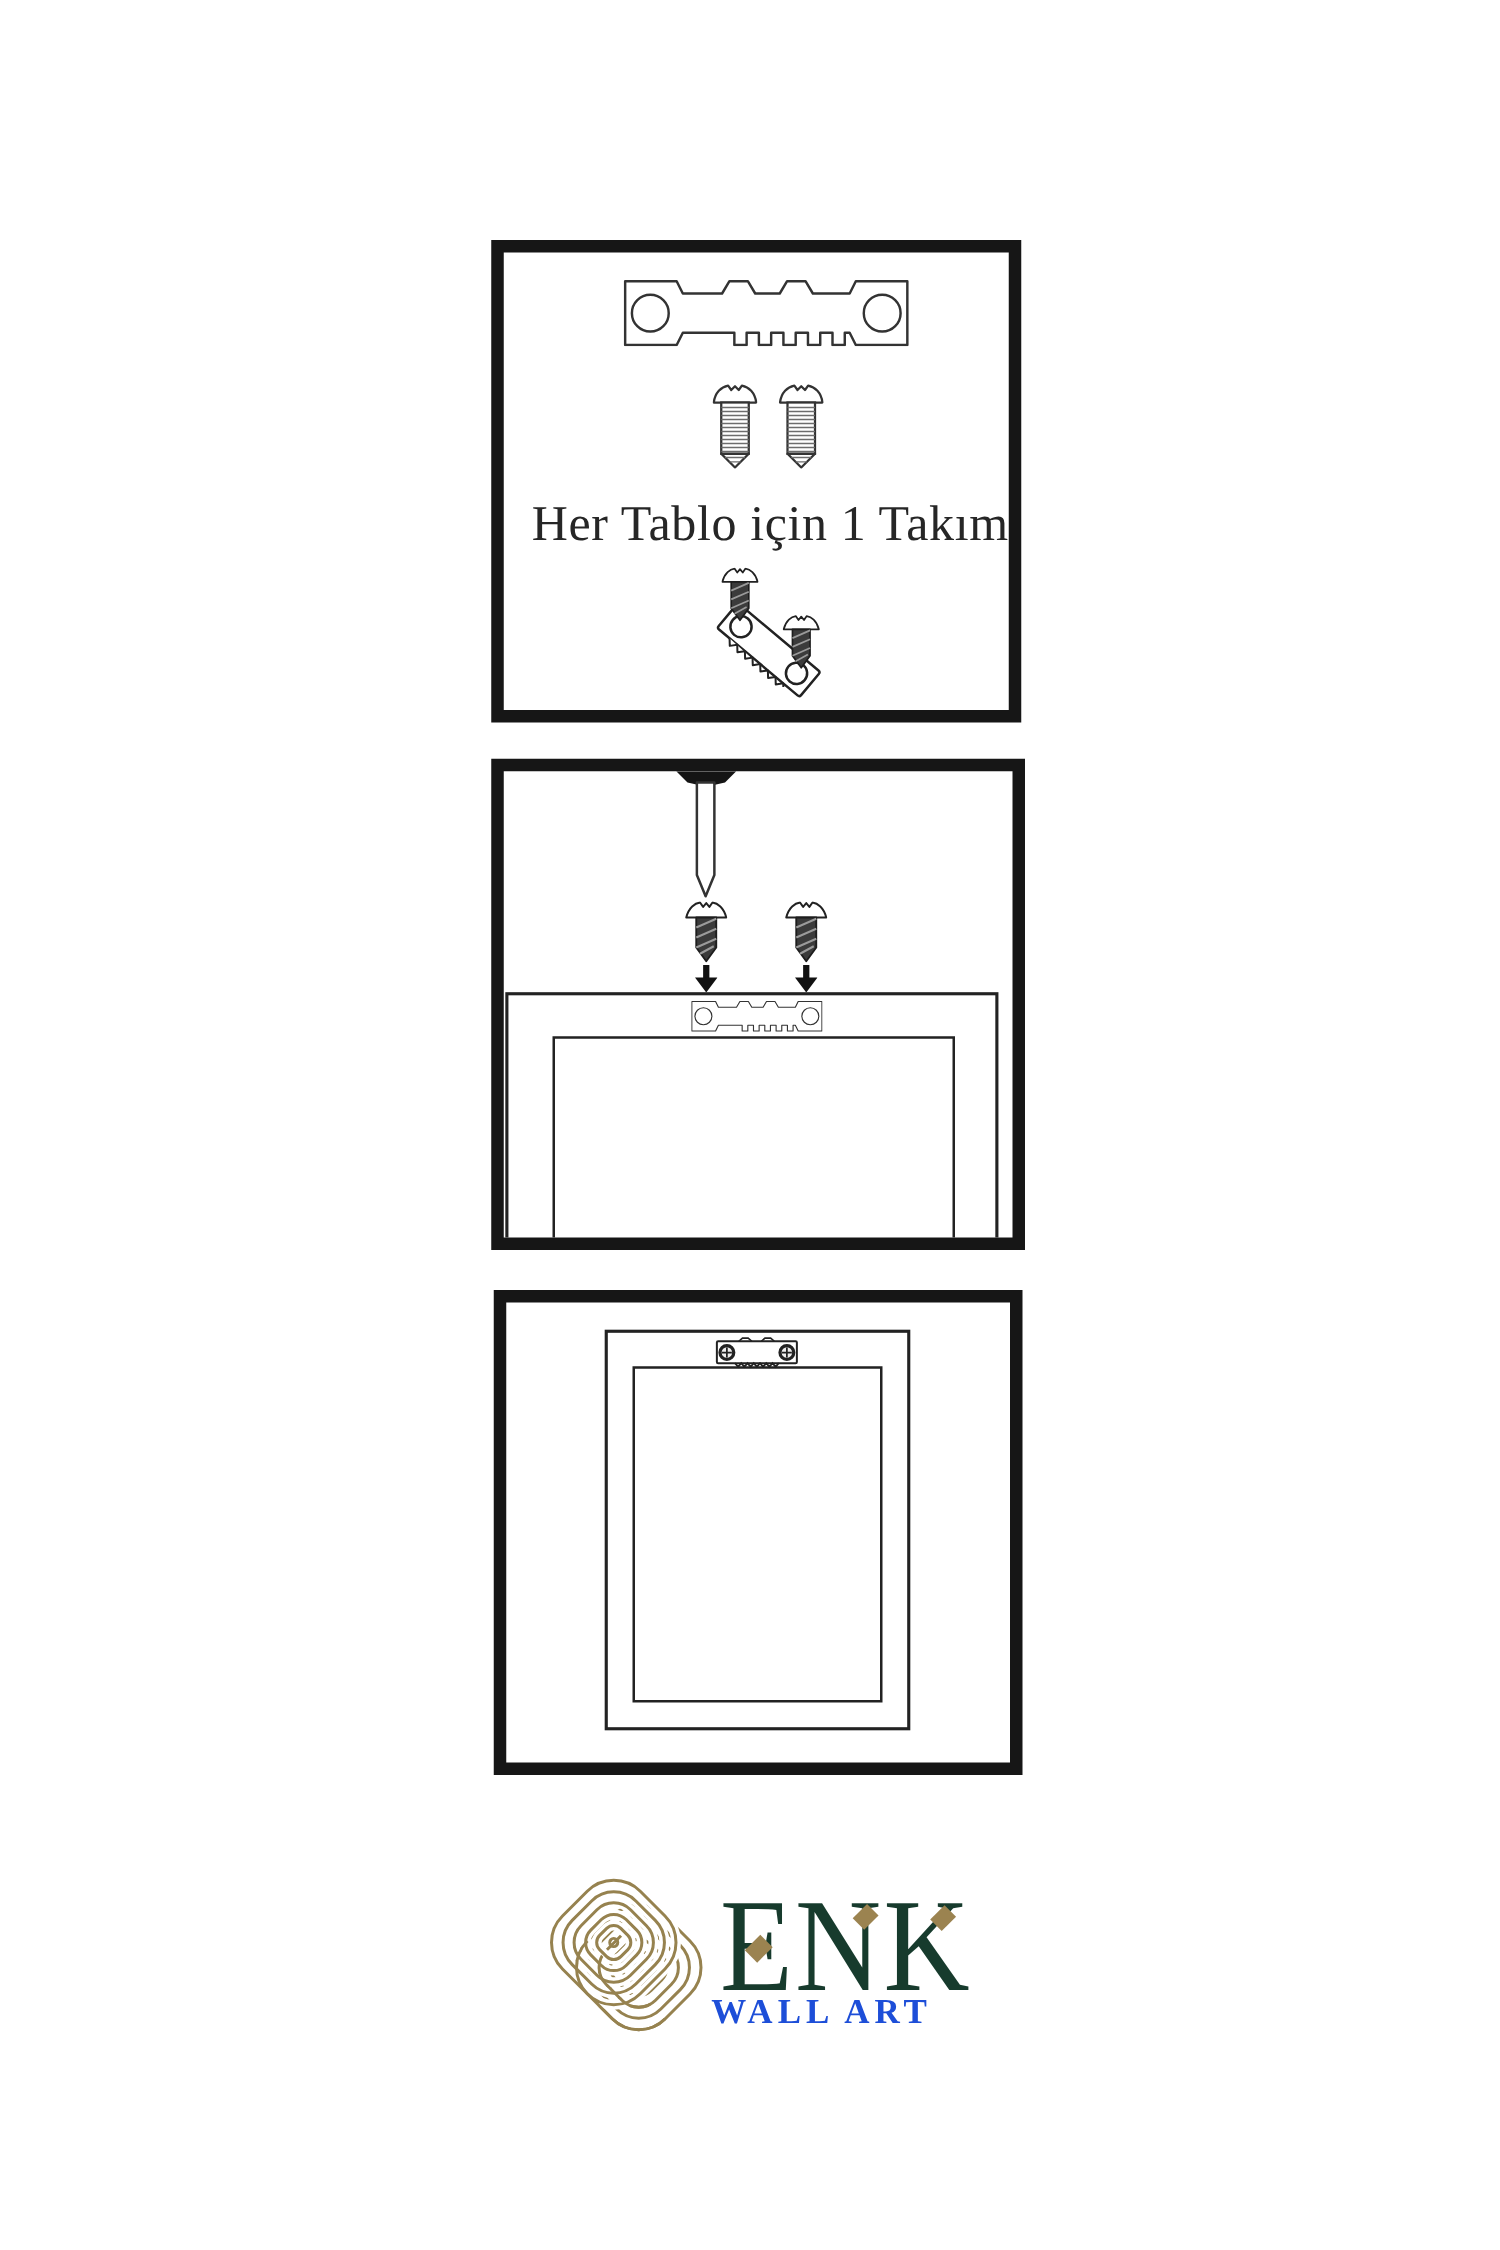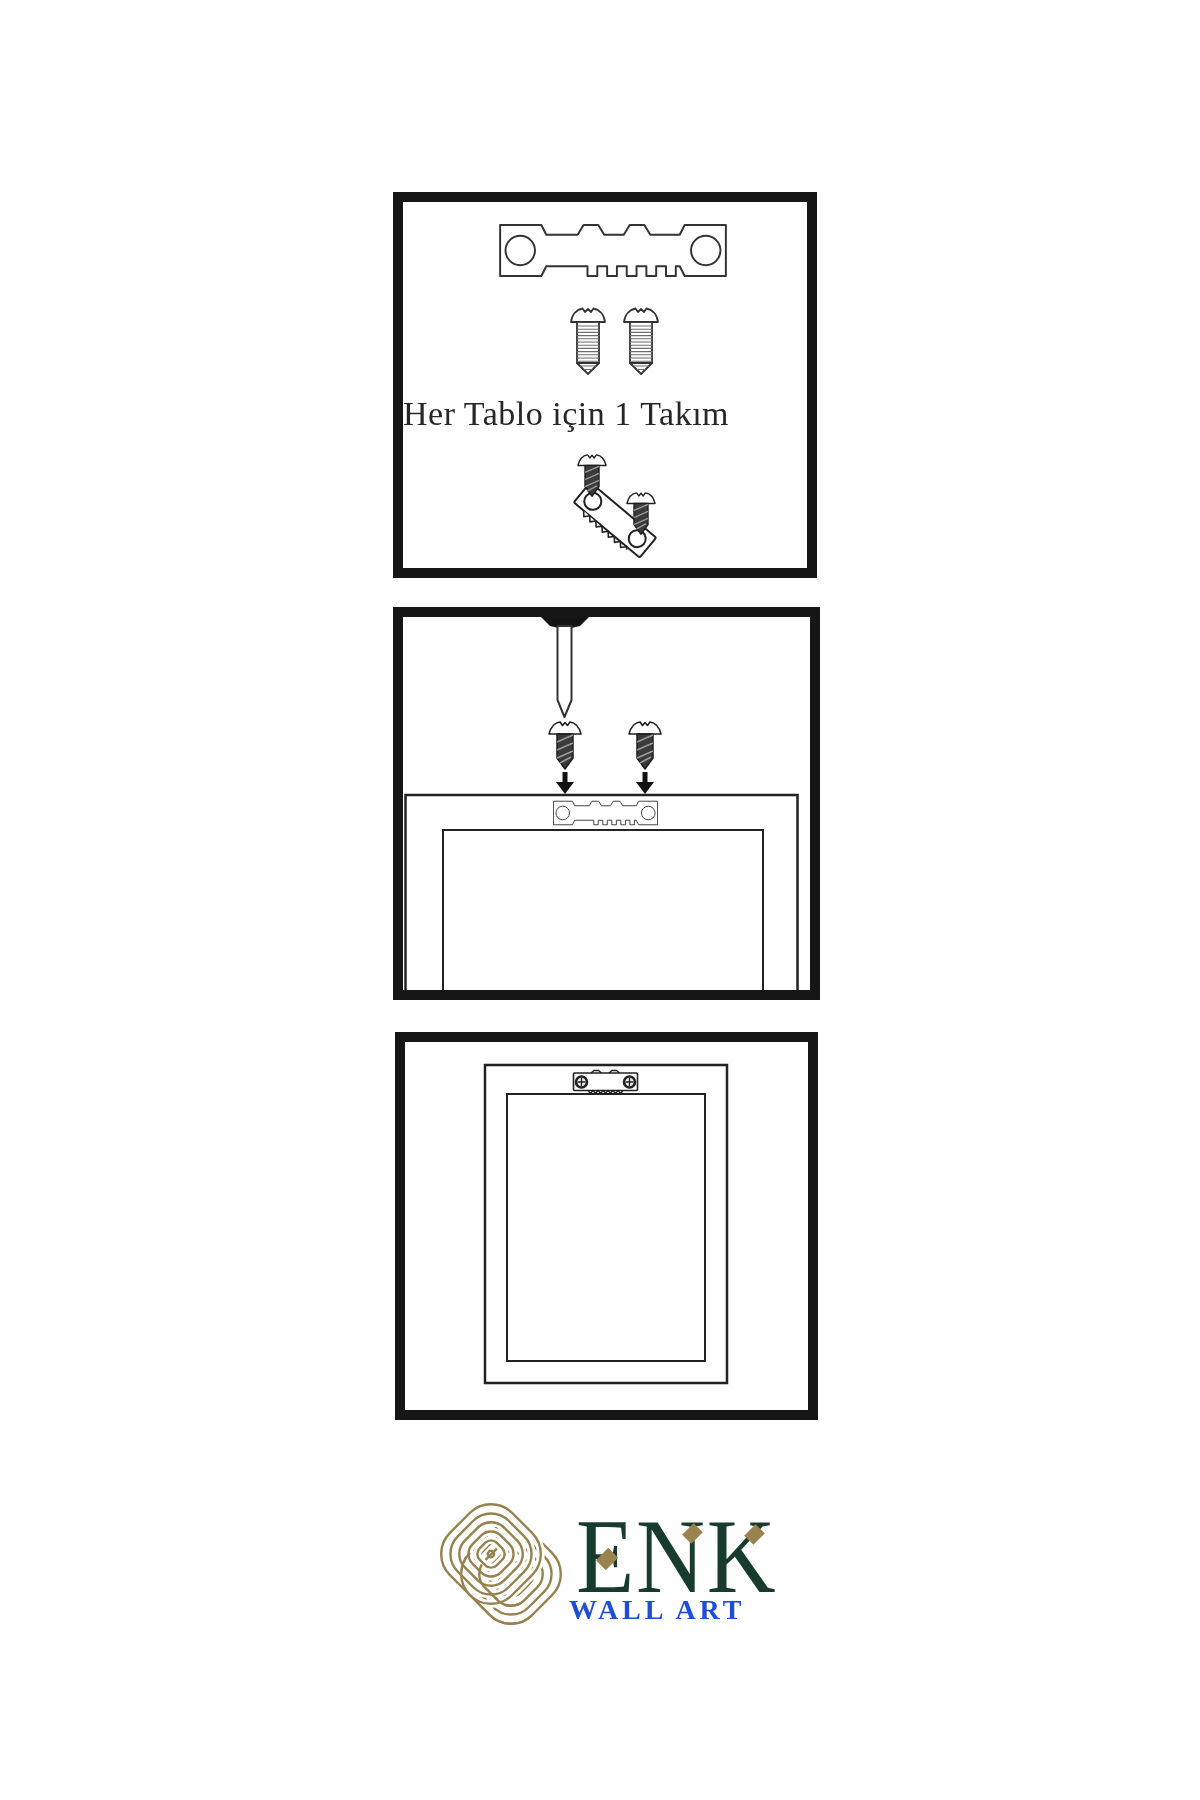--- a/index.html
+++ b/index.html
@@ -3,22 +3,22 @@
 <meta charset="utf-8">
 <style>
   html,body{margin:0;padding:0;background:#ffffff;}
   .canvas{position:relative;width:1200px;height:1800px;background:#ffffff;overflow:hidden;
           font-family:"Liberation Serif", serif;}
   .panel{position:absolute;border:10px solid #161616;background:#ffffff;box-sizing:border-box;}
   #panel1{left:393px;top:192px;width:424px;height:386px;}
   #panel2{left:393px;top:607px;width:427px;height:393px;}
   #panel3{left:395px;top:1032px;width:423px;height:388px;}
   .panel > svg{position:absolute;left:0;top:0;display:block;}
-  .caption{position:absolute;left:0;top:193px;width:100%;text-align:left;
-           font-size:34px;letter-spacing:0.5px;color:#262626;white-space:nowrap;}
+  .caption{position:absolute;left:0;top:193px;width:100%;text-align:right;
+           font-size:40px;letter-spacing:0.5px;color:#262626;white-space:nowrap;}
   
   .knot{position:absolute;left:437px;top:1500px;}
   .brand{position:absolute;left:576px;top:1504px;font-size:106px;line-height:1;
          color:#173b2d;letter-spacing:2px;font-weight:500;
          transform:scaleX(0.9);transform-origin:left top;white-space:nowrap;}
   .brand-sub{position:absolute;left:569px;top:1596px;font-size:28px;line-height:1;
          color:#1d4ed8;letter-spacing:4px;font-weight:600;white-space:nowrap;}
   .diamond{position:absolute;background:#9b8350;transform:rotate(45deg) scaleY(1.25);}
   #dmd-e{left:600px;top:1552px;width:14px;height:14px;}
   #dmd-n{left:686px;top:1527px;width:13px;height:13px;}

